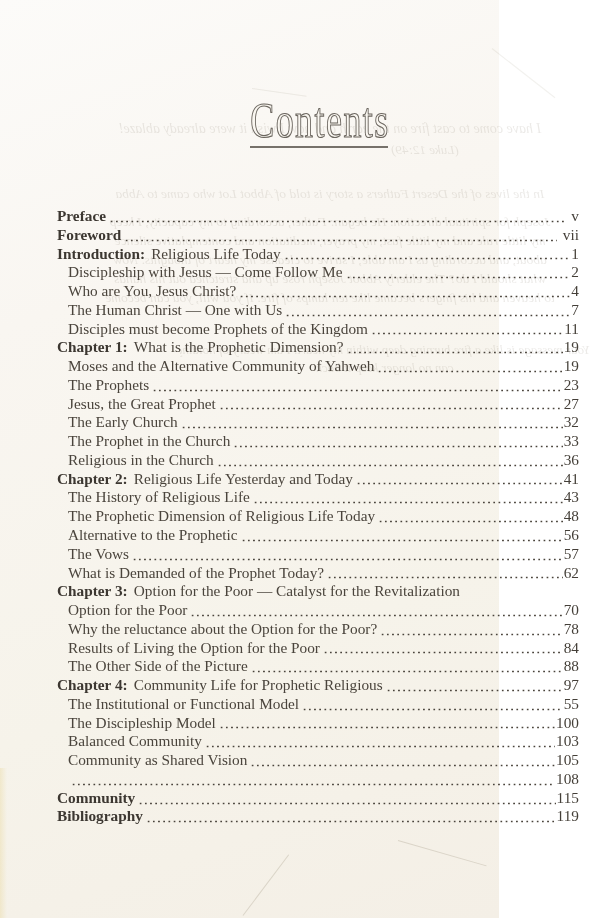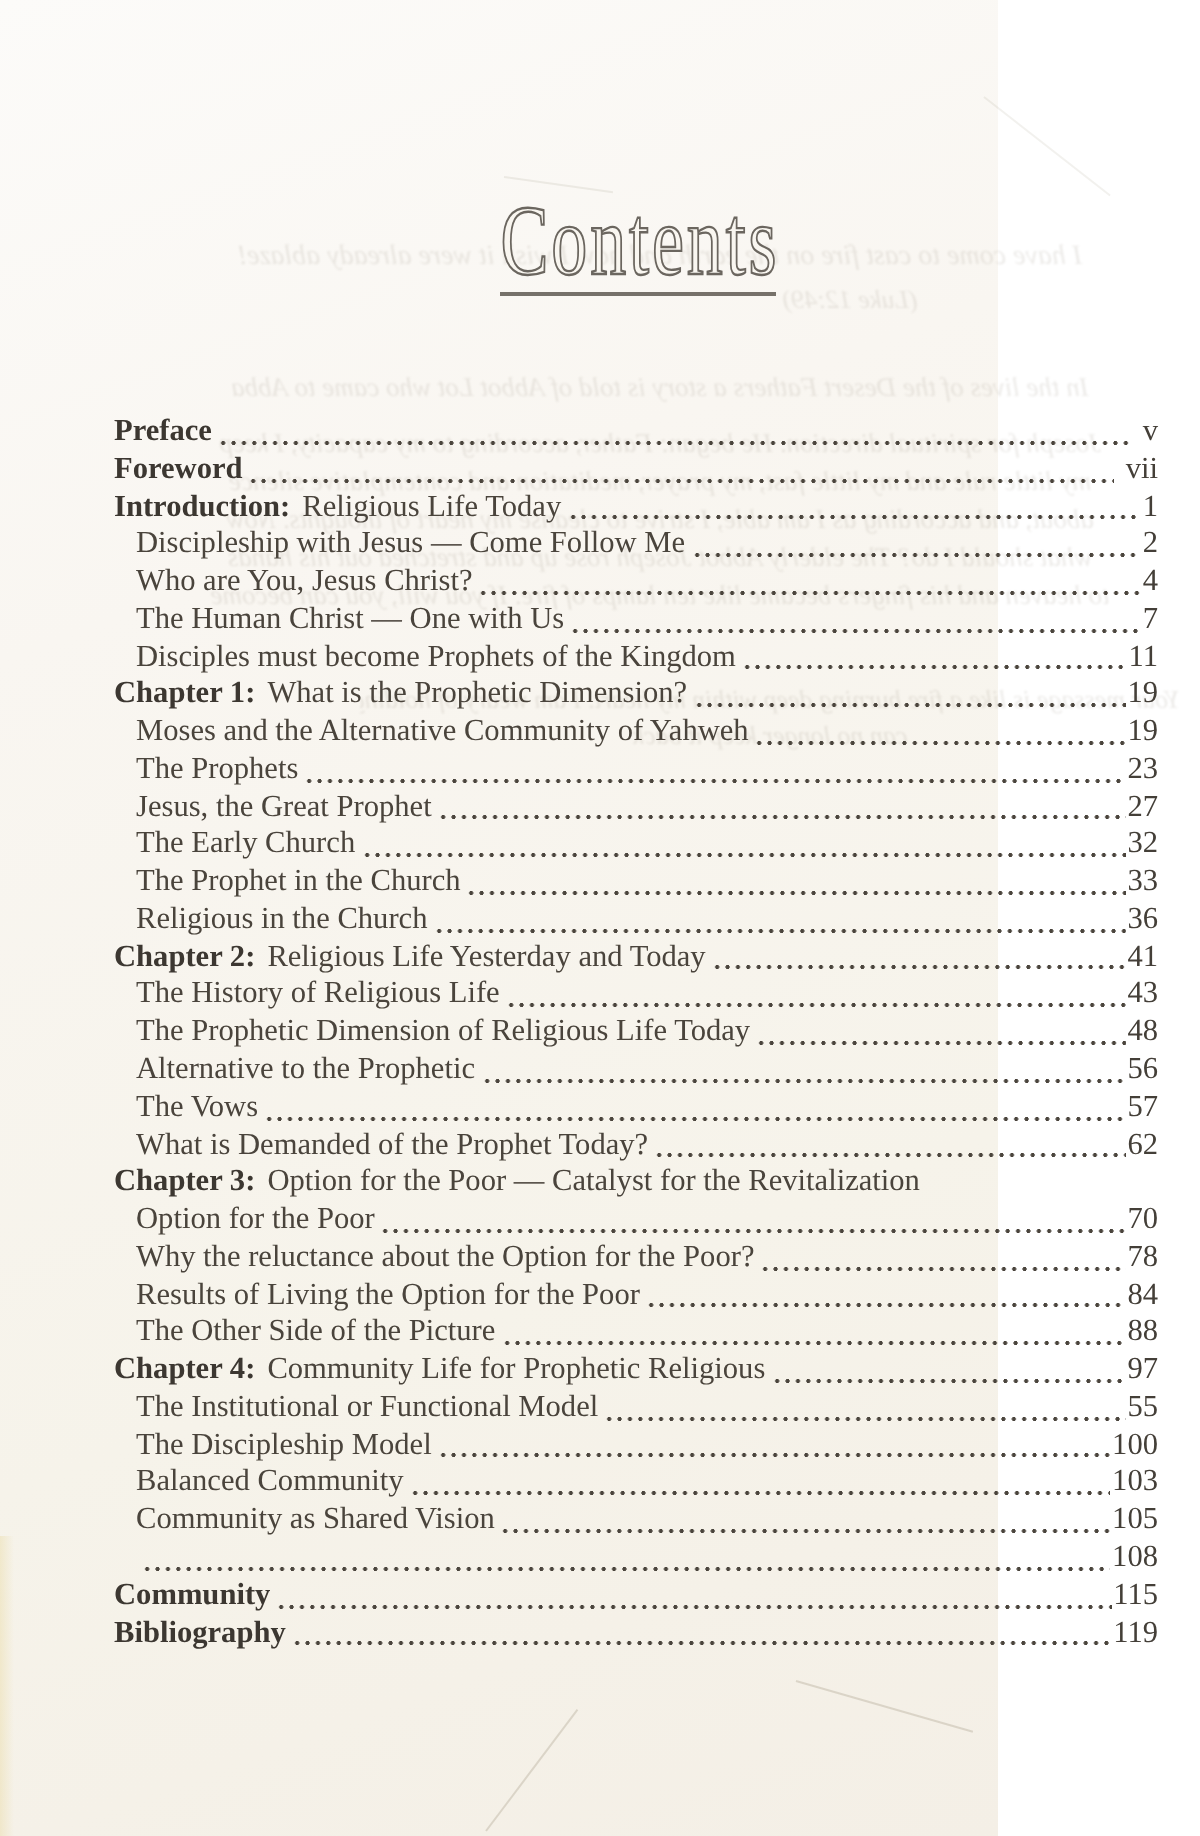--- a/index.html
+++ b/index.html
@@ -13,21 +13,21 @@
     background:linear-gradient(90deg,rgba(234,219,166,0.45),rgba(234,219,166,0));}
   .title-wrap{position:absolute;top:95px;left:40px;width:560px;text-align:center;z-index:2;}
   .book-title{
     margin:0;font-size:50px;line-height:1;font-weight:400;letter-spacing:2px;
     color:#f9f6f0;-webkit-text-stroke:1.2px #6b665f;
     transform:scaleX(0.72);transform-origin:center;
   }
   .title-underline{position:absolute;top:146px;left:250px;width:138px;height:1.6px;
     background:#76716a;z-index:2;}
   .toc{position:absolute;top:207px;left:57px;width:522px;z-index:2;}
-  .toc-row{display:flex;align-items:center;height:18.78px;line-height:18.78px;
+  .toc-row{display:flex;align-items:flex-end;height:18.78px;line-height:18.78px;
     font-size:15.3px;white-space:nowrap;}
   .toc-row.lvl1{padding-left:11px;}
   .toc-row.lvl2{padding-left:68px;}
   .toc-label{font-weight:700;color:#3c3731;}
   .toc-label + .toc-title{margin-left:6px;}
   .toc-title{color:#4a443c;}
   .leader{
     flex:1 1 auto;align-self:stretch;min-width:8px;margin:0 1px 0 3px;
     background-image:radial-gradient(circle,#4a443c 0.9px,rgba(0,0,0,0) 1.15px);
     background-size:5.2px 5px;background-repeat:repeat-x;

